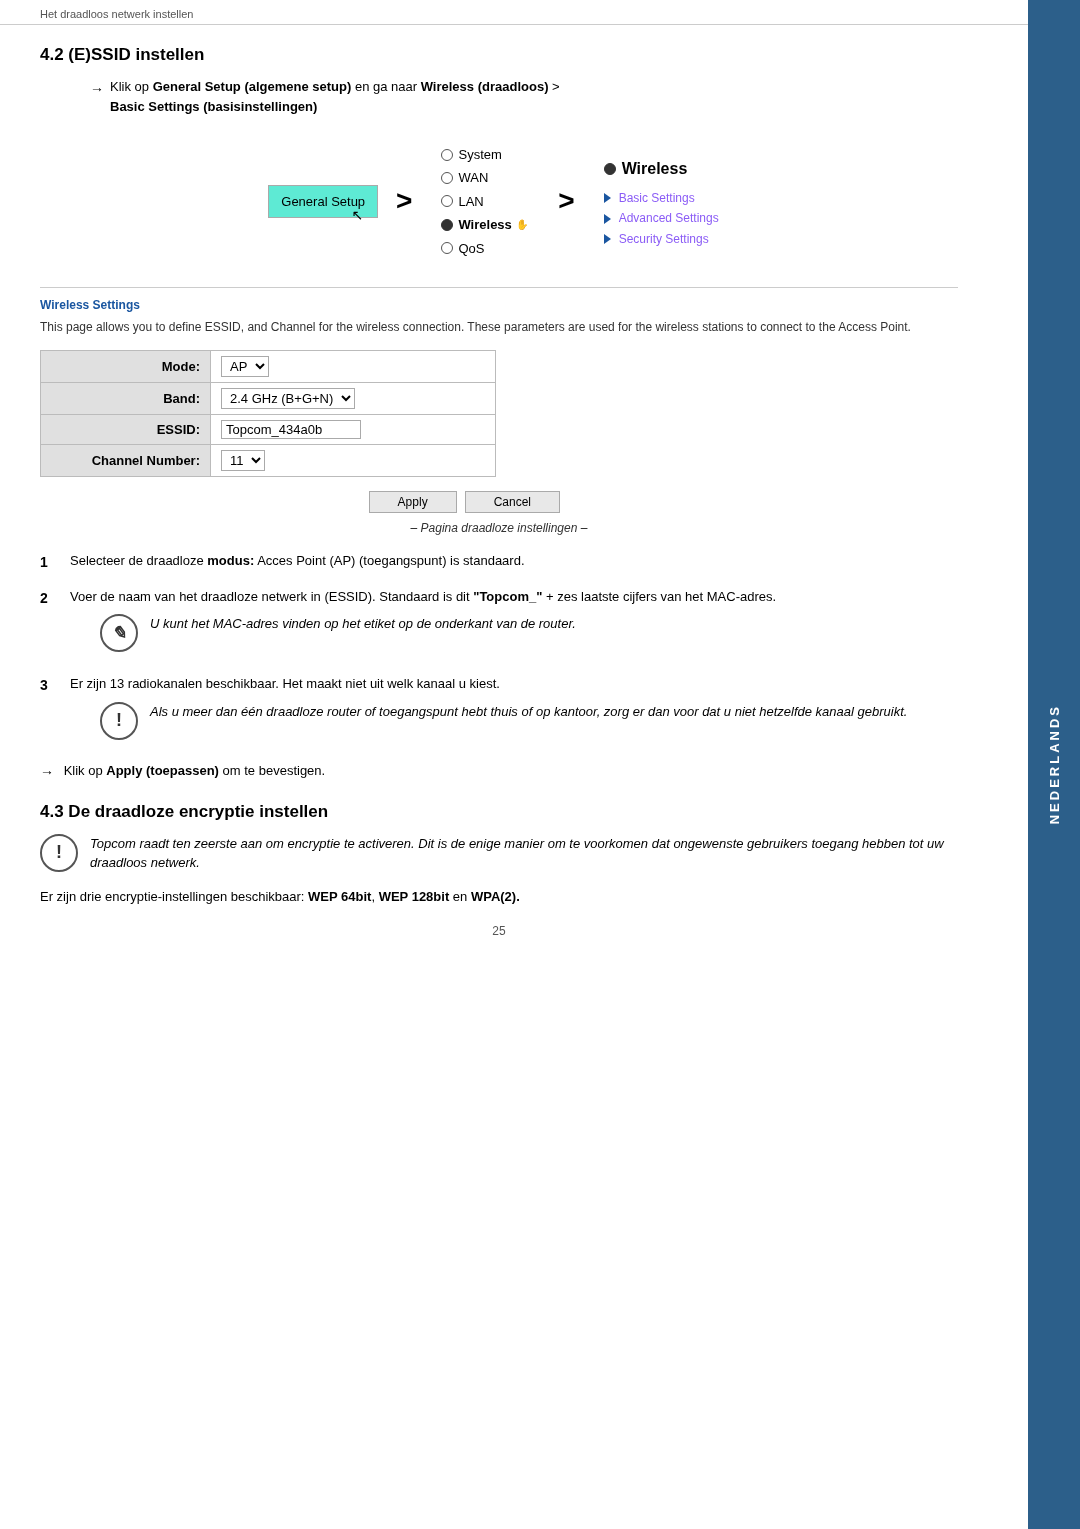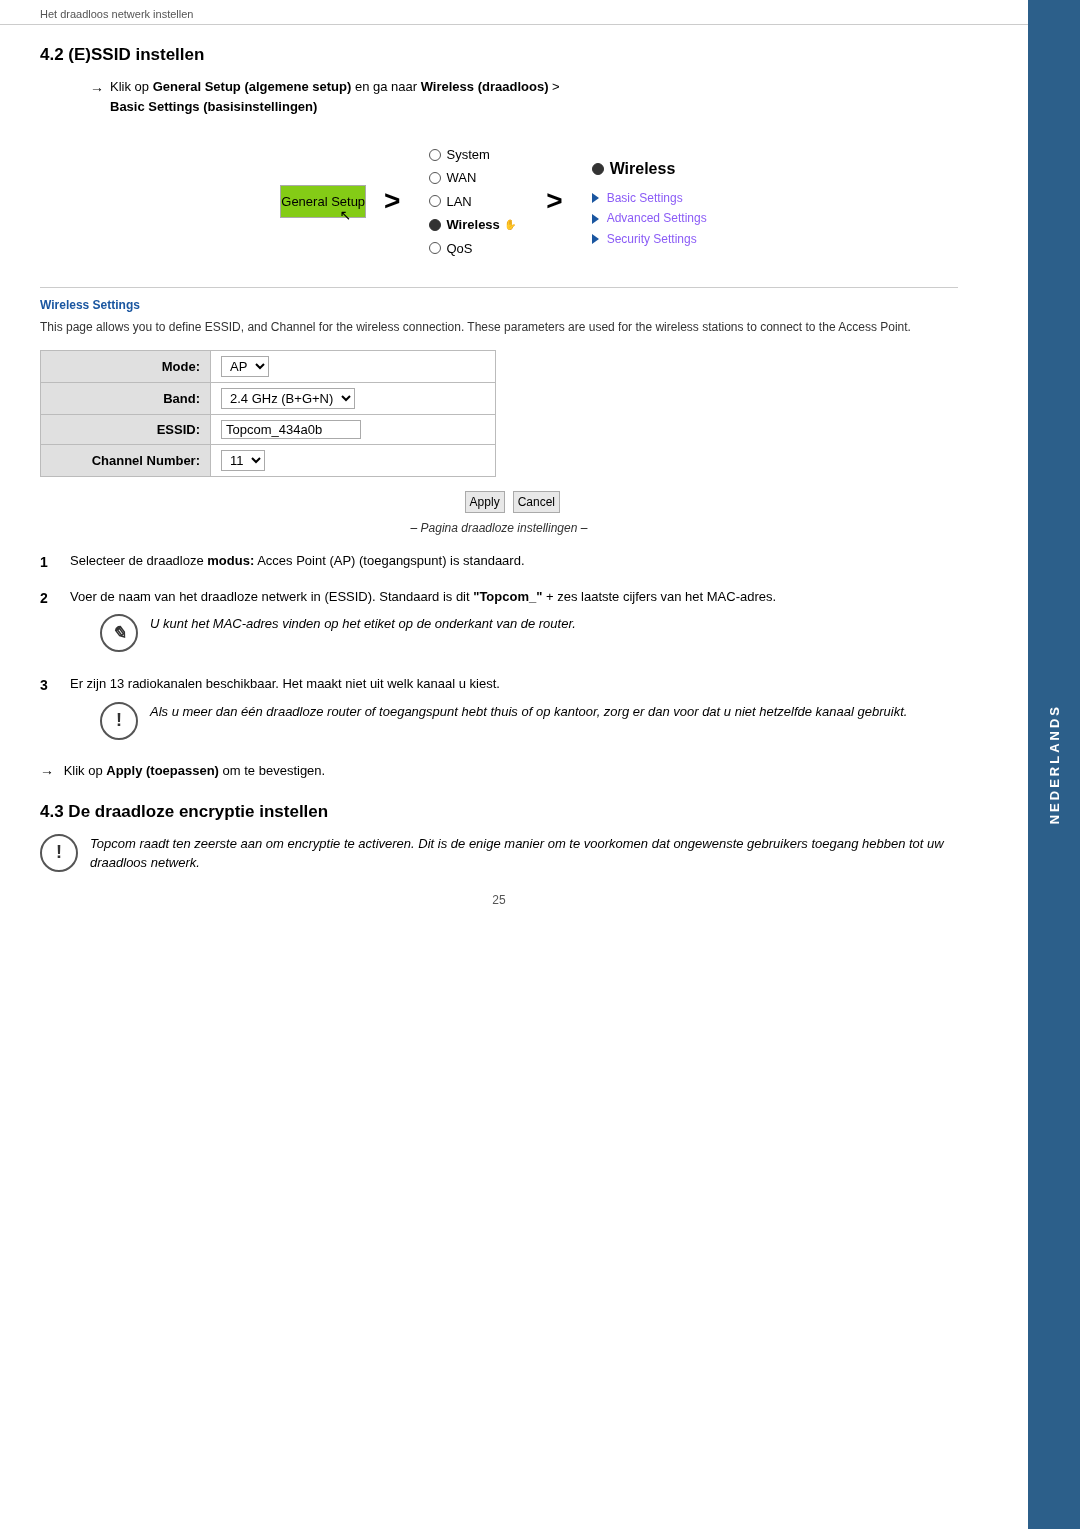--- a/index.html
+++ b/index.html
@@ -199,21 +199,21 @@
 
     .btn-row {
       display: flex;
       justify-content: flex-end;
       gap: 8px;
       margin-bottom: 8px;
       width: 520px;
     }
 
     .btn {
-      padding: 3px 4px;
+      padding: 3px 28px;
       font-size: 12px;
       border: 1px solid #aaa;
       background: #e8e8e8;
       cursor: pointer;
     }
 
     .caption-text {
       text-align: center;
       font-size: 12px;
       font-style: italic;
@@ -277,24 +277,24 @@
 
     .page-num {
       text-align: center;
       font-size: 12px;
       color: #555;
       margin-top: 20px;
     }
 
     .general-setup-box {
       border: 1px solid #aaa;
-      padding: 8px 0;
+      padding: 8px 12px;
       font-size: 13px;
       display: inline-block;
-      background: #84cc16;
+      background: #5eead4;
       position: relative;
     }
 
     .cursor-icon {
       position: absolute;
       bottom: -6px;
       right: 14px;
       font-size: 14px;
     }
   </style>
@@ -460,17 +460,20 @@
   </div>
 
   <div class="section-4-3">
     <h2 class="section-heading">4.3    De draadloze encryptie instellen</h2>
 
     <div class="note-box" style="margin-left:0; margin-bottom:16px;">
       <div class="note-icon" style="font-style:normal;">!</div>
       <span style="font-style:italic;">Topcom raadt ten zeerste aan om encryptie te activeren. Dit is de enige manier om te voorkomen dat ongewenste gebruikers toegang hebben tot uw draadloos netwerk.</span>
     </div>
 
+    <p>
+      <span>Er zijn drie encryptie-instellingen beschikbaar: </span><strong>WEP 64bit</strong><span>, </span><strong>WEP 128bit</strong><span> en </span><strong>WPA(2).</strong>
+    </p>
   </div>
 
   <div class="page-num">25</div>
 
 </div>
 
 </body></html>

